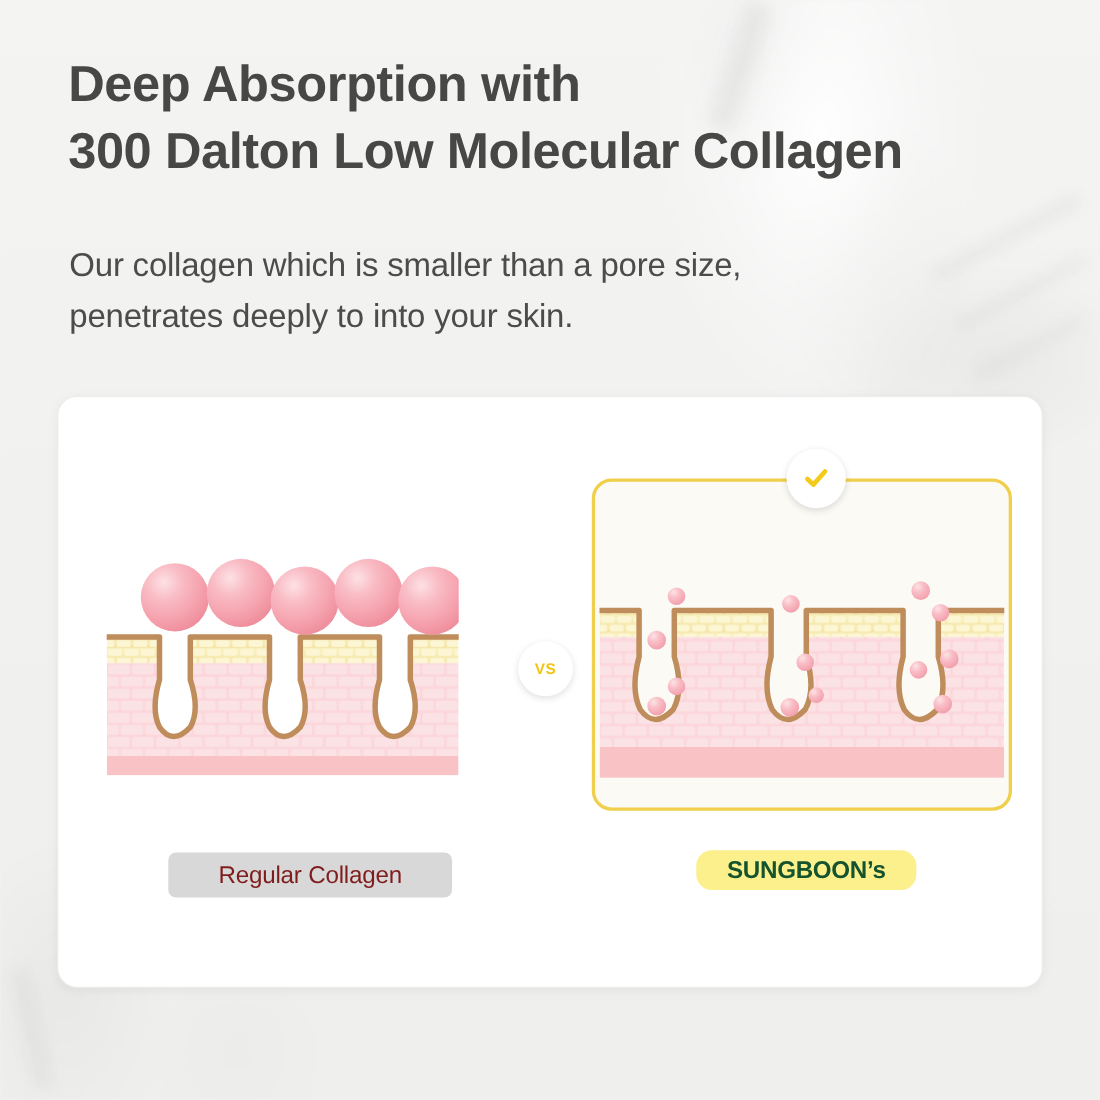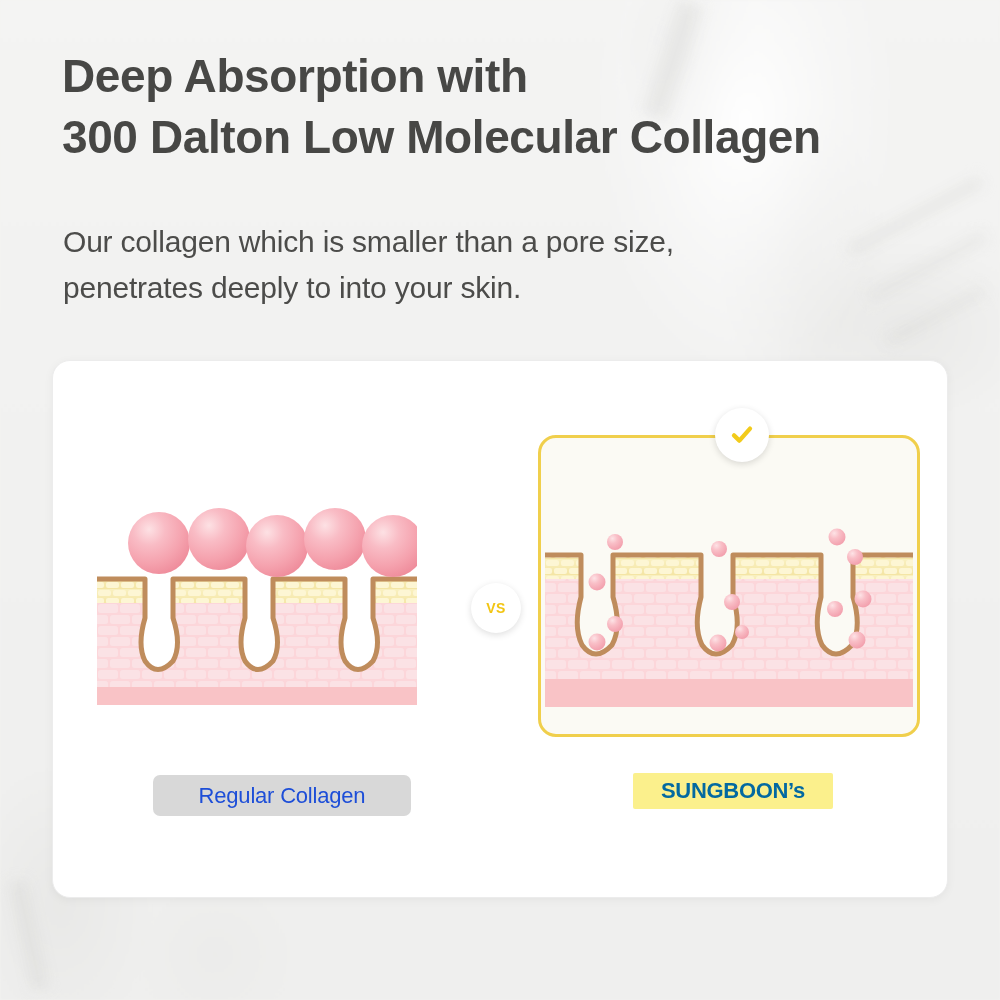--- a/index.html
+++ b/index.html
@@ -70,27 +70,27 @@
   }
 
   
   .skin-left { position:absolute; left:44px;  top:132px; width:320px; height:212px; }
   .skin-right{ position:absolute; left:492px; top:166px; width:368px; height:206px; }
 
   
   .pill-gray{
     position:absolute; left:100px; top:414px;
     width:258px; height:41px; border-radius:7px;
-    background:#d8d8d8; color:#1d4ed8;
+    background:#d8d8d8; color:#7f1d1d;
     display:flex; align-items:center; justify-content:center;
     font-size:22px; letter-spacing:-.2px;
   }
   .pill-yellow{
-    position:absolute; border-radius:2px;
-    background:#fbf08c; color:#0369a1;
+    position:absolute; border-radius:14px;
+    background:#fbf08c; color:#14532d;
     display:flex; align-items:center; justify-content:center;
     font-size:22px; font-weight:bold; letter-spacing:-.3px;
   }
   .py-1{ left:580px; top:412px; width:200px; height:36px; }
   .py-2{ left:496px; top:452px; width:368px; height:37px; }
 </style>
 </head>
 <body>
 
 <div class="bg-photo"></div>

